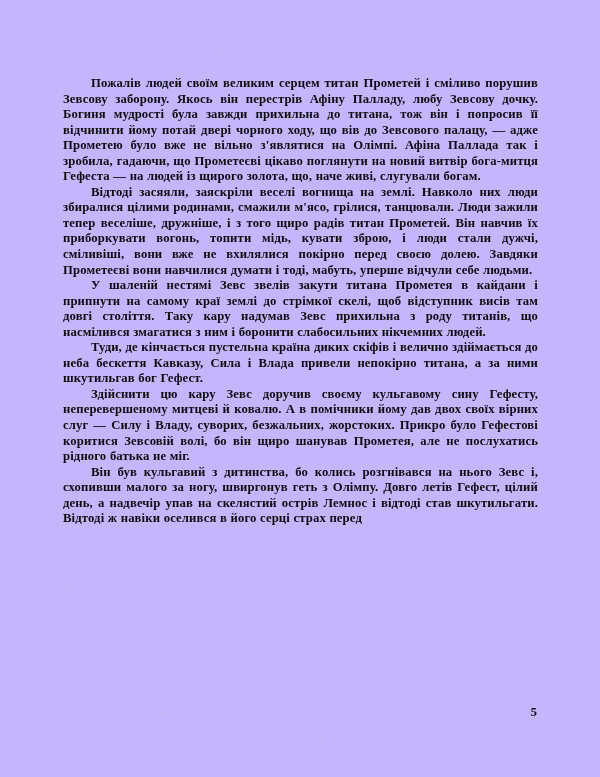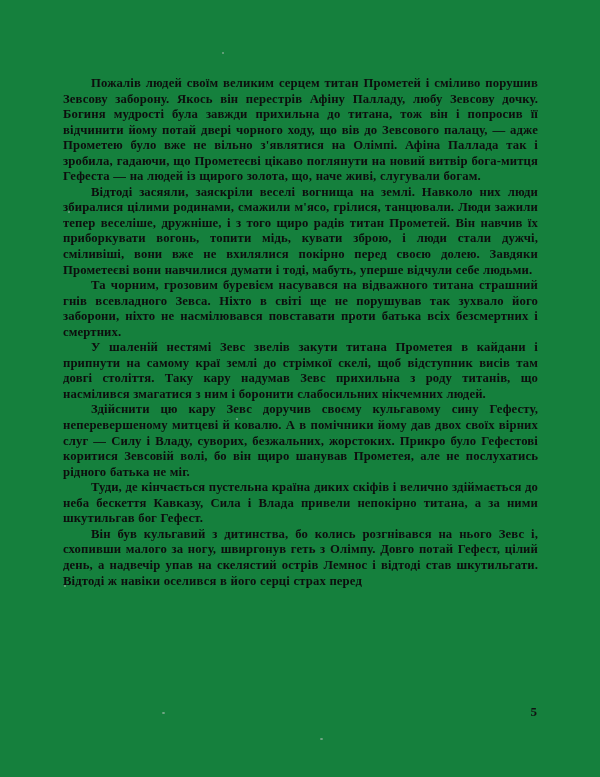--- a/index.html
+++ b/index.html
@@ -8,21 +8,21 @@
     background: #ffffff;
   }
   body {
     font-family: "Liberation Serif", "DejaVu Serif", serif;
     color: #000000;
   }
   .page {
     position: relative;
     width: 600px;
     height: 777px;
-    background: #15803d;
+    background: #c4b5fd;
     overflow: hidden;
   }
   .text-block {
     position: absolute;
     left: 63px;
     top: 76px;
     width: 475px;
   }
   .para {
     margin: 0;
@@ -64,22 +64,21 @@
   <div class="speck" style="left:352px; top:315px; width:2px; height:2px;"></div>
   <div class="speck" style="left:236px; top:418px; width:2px; height:2px;"></div>
   <div class="speck" style="left:449px; top:503px; width:2px; height:2px;"></div>
   <div class="speck" style="left:64px;  top:585px; width:2px; height:2px;"></div>
   <div class="speck" style="left:162px; top:712px; width:3px; height:2px;"></div>
   <div class="speck" style="left:320px; top:738px; width:3px; height:2px;"></div>
 
   <div class="text-block">
     <p class="para">Пожалів людей своїм великим серцем титан Прометей і сміливо порушив Зевсову заборону. Якось він перестрів Афіну Палладу, любу Зевсову дочку. Богиня мудрості була завжди прихильна до титана, тож він і попросив її відчинити йому потай двері чорного ходу, що вів до Зевсового палацу, — адже Прометею було вже не вільно з'являтися на Олімпі. Афіна Паллада так і зробила, гадаючи, що Прометеєві цікаво поглянути на новий витвір бога-митця Гефеста — на людей із щирого золота, що, наче живі, слугували богам.</p>
     <p class="para">Відтоді засяяли, заяскріли веселі вогнища на землі. Навколо них люди збиралися цілими родинами, смажили м'ясо, грілися, танцювали. Люди зажили тепер веселіше, дружніше, і з того щиро радів титан Прометей. Він навчив їх приборкувати вогонь, топити мідь, кувати зброю, і люди стали дужчі, сміливіші, вони вже не вхилялися покірно перед своєю долею. Завдяки Прометеєві вони навчилися думати і тоді, мабуть, уперше відчули себе людьми.</p>
-    <p class="para">Та чорним, грозовим буревієм насувався на відважного титана страшний гнів всевладного Зевса. Ніхто в світі ще не порушував так зухвало його заборони, ніхто не насмілювався повставати проти батька всіх безсмертних і смертних.</p>
     <p class="para">У шаленій нестямі Зевс звелів закути титана Прометея в кайдани і припнути на самому краї землі до стрімкої скелі, щоб відступник висів там довгі століття. Таку кару надумав Зевс прихильна з роду титанів, що насмілився змагатися з ним і боронити слабосильних нікчемних людей.</p>
+    <p class="para">Туди, де кінчається пустельна країна диких скіфів і велично здіймається до неба бескеття Кавказу, Сила і Влада привели непокірно титана, а за ними шкутильгав бог Гефест.</p>
     <p class="para">Здійснити цю кару Зевс доручив своєму кульгавому сину Гефесту, неперевершеному митцеві й ковалю. А в помічники йому дав двох своїх вірних слуг — Силу і Владу, суворих, безжальних, жорстоких. Прикро було Гефестові коритися Зевсовій волі, бо він щиро шанував Прометея, але не послухатись рідного батька не міг.</p>
-    <p class="para">Туди, де кінчається пустельна країна диких скіфів і велично здіймається до неба бескеття Кавказу, Сила і Влада привели непокірно титана, а за ними шкутильгав бог Гефест.</p>
-    <p class="para">Він був кульгавий з дитинства, бо колись розгнівався на нього Зевс і, схопивши малого за ногу, швиргонув геть з Олімпу. Довго потай Гефест, цілий день, а надвечір упав на скелястий острів Лемнос і відтоді став шкутильгати. Відтоді ж навіки оселився в його серці страх перед</p>
+    <p class="para">Він був кульгавий з дитинства, бо колись розгнівався на нього Зевс і, схопивши малого за ногу, швиргонув геть з Олімпу. Довго летів Гефест, цілий день, а надвечір упав на скелястий острів Лемнос і відтоді став шкутильгати. Відтоді ж навіки оселився в його серці страх перед</p>
   </div>
 
   <div class="page-number">5</div>
 
 </div>
 
 </body></html>

